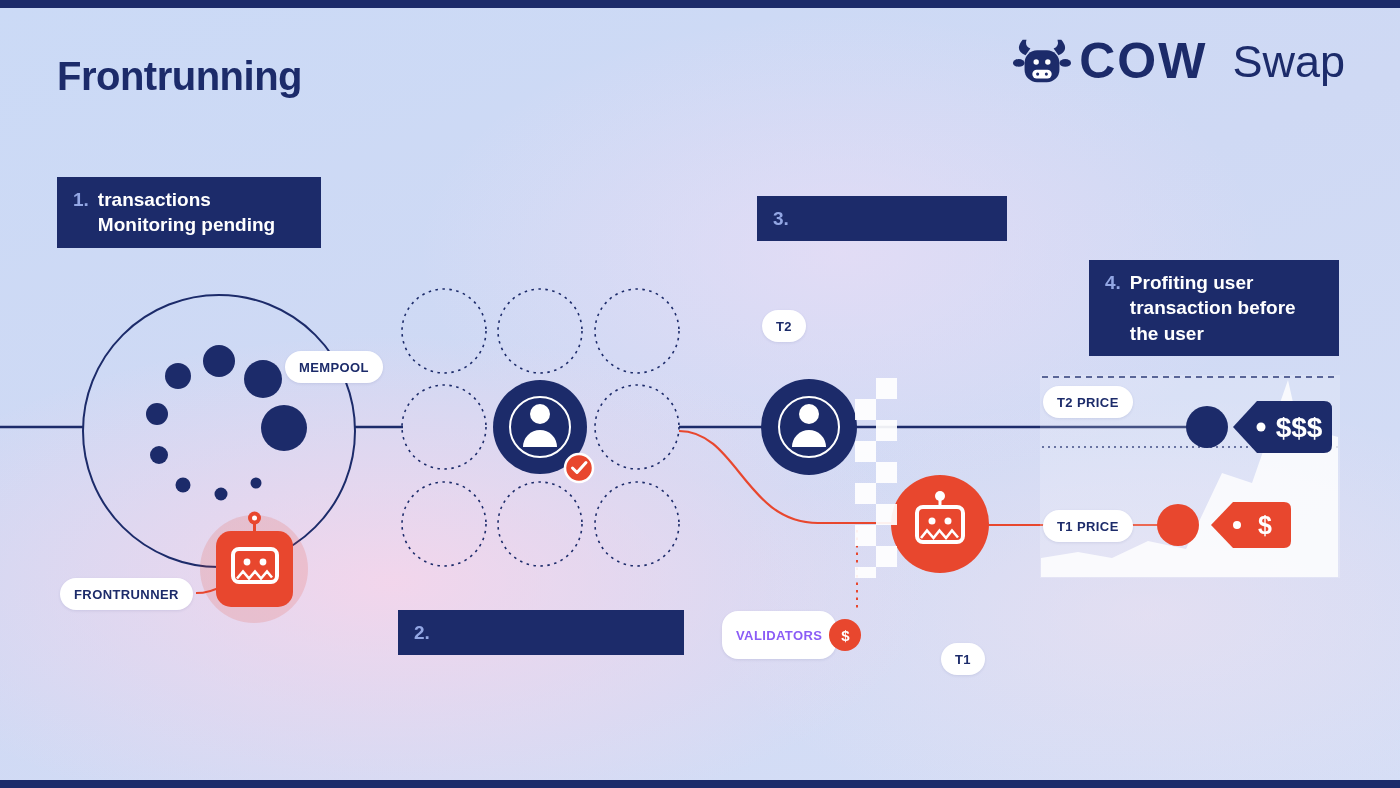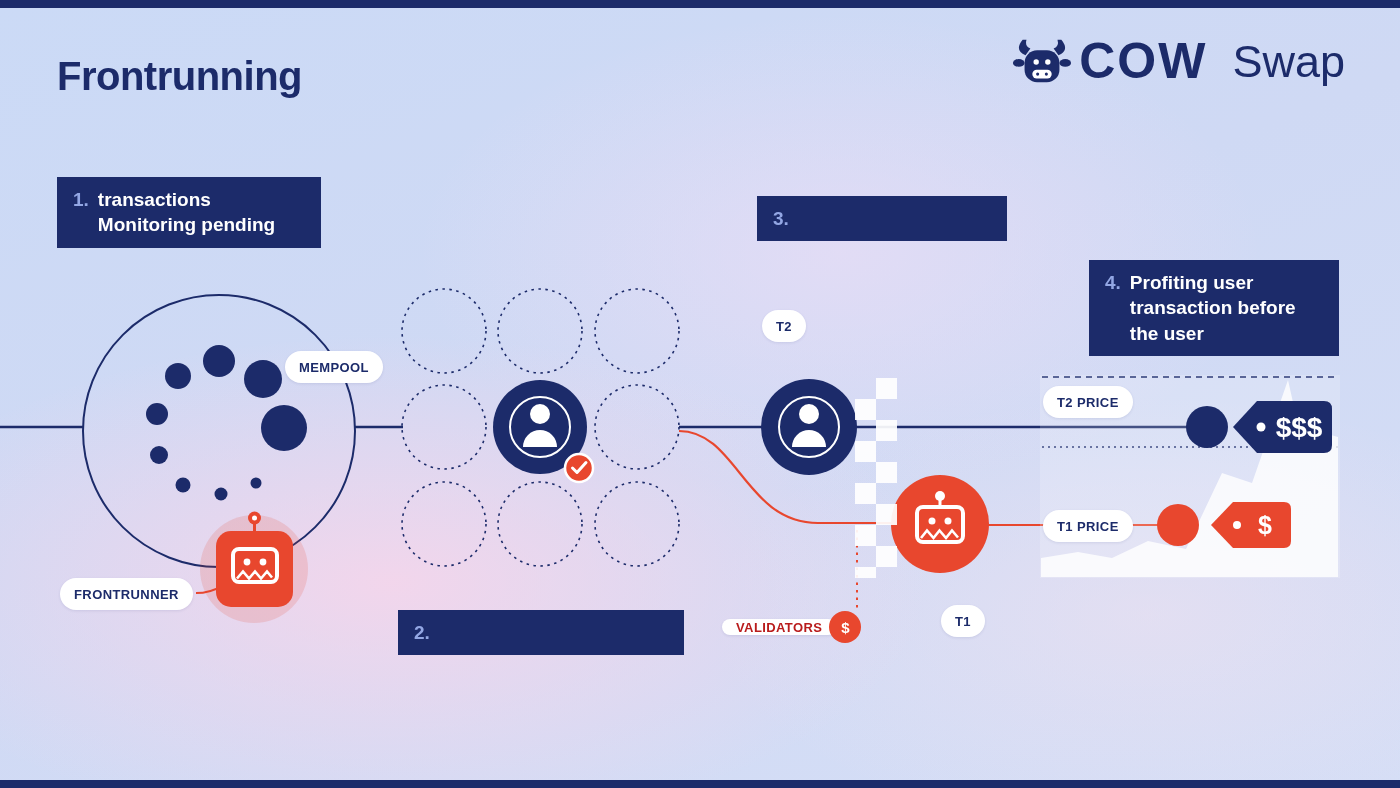--- a/index.html
+++ b/index.html
@@ -51,27 +51,27 @@
     position: absolute; z-index: 3;
     background: #ffffff; color: #1c2b6a;
     height: 32px; border-radius: 16px; padding: 0 14px;
     display: flex; align-items: center; justify-content: center;
     font-size: 13px; font-weight: 700; letter-spacing: 0.4px; white-space: nowrap;
     box-shadow: 0 1px 3px rgba(28,43,106,0.10);
   }
   .pill-mempool     { left: 285px;  top: 303px; margin-top: 48px; }
   .pill-frontrunner { left: 60px;   top: 578px; }
   .pill-t2          { left: 762px;  top: 310px; }
-  .pill-t1          { left: 941px;  top: 605px; }
+  .pill-t1          { left: 941px;  top: 643px; }
   .pill-t2price     { left: 1043px; top: 386px; }
   .pill-t1price     { left: 1043px; top: 510px; }
 
   .validators-wrap { position: absolute; left: 722px; top: 611px; z-index: 3; display: flex; align-items: center; }
   .validators-wrap .pill-inline {
-    background: #ffffff; color: #b91c1c; height: 16px; border-radius: 16px;
+    background: #ffffff; color: #8b5cf6; height: 48px; border-radius: 16px;
     padding: 0 14px; display: flex; align-items: center;
     font-size: 13px; font-weight: 700; letter-spacing: 0.4px;
     box-shadow: 0 1px 3px rgba(28,43,106,0.10);
   }
   .fee-circle {
     width: 32px; height: 32px; border-radius: 50%; background: #e8472e;
     color: #ffffff; font-size: 15px; font-weight: 700;
     display: flex; align-items: center; justify-content: center;
     margin-left: -7px; z-index: 4;
   }

